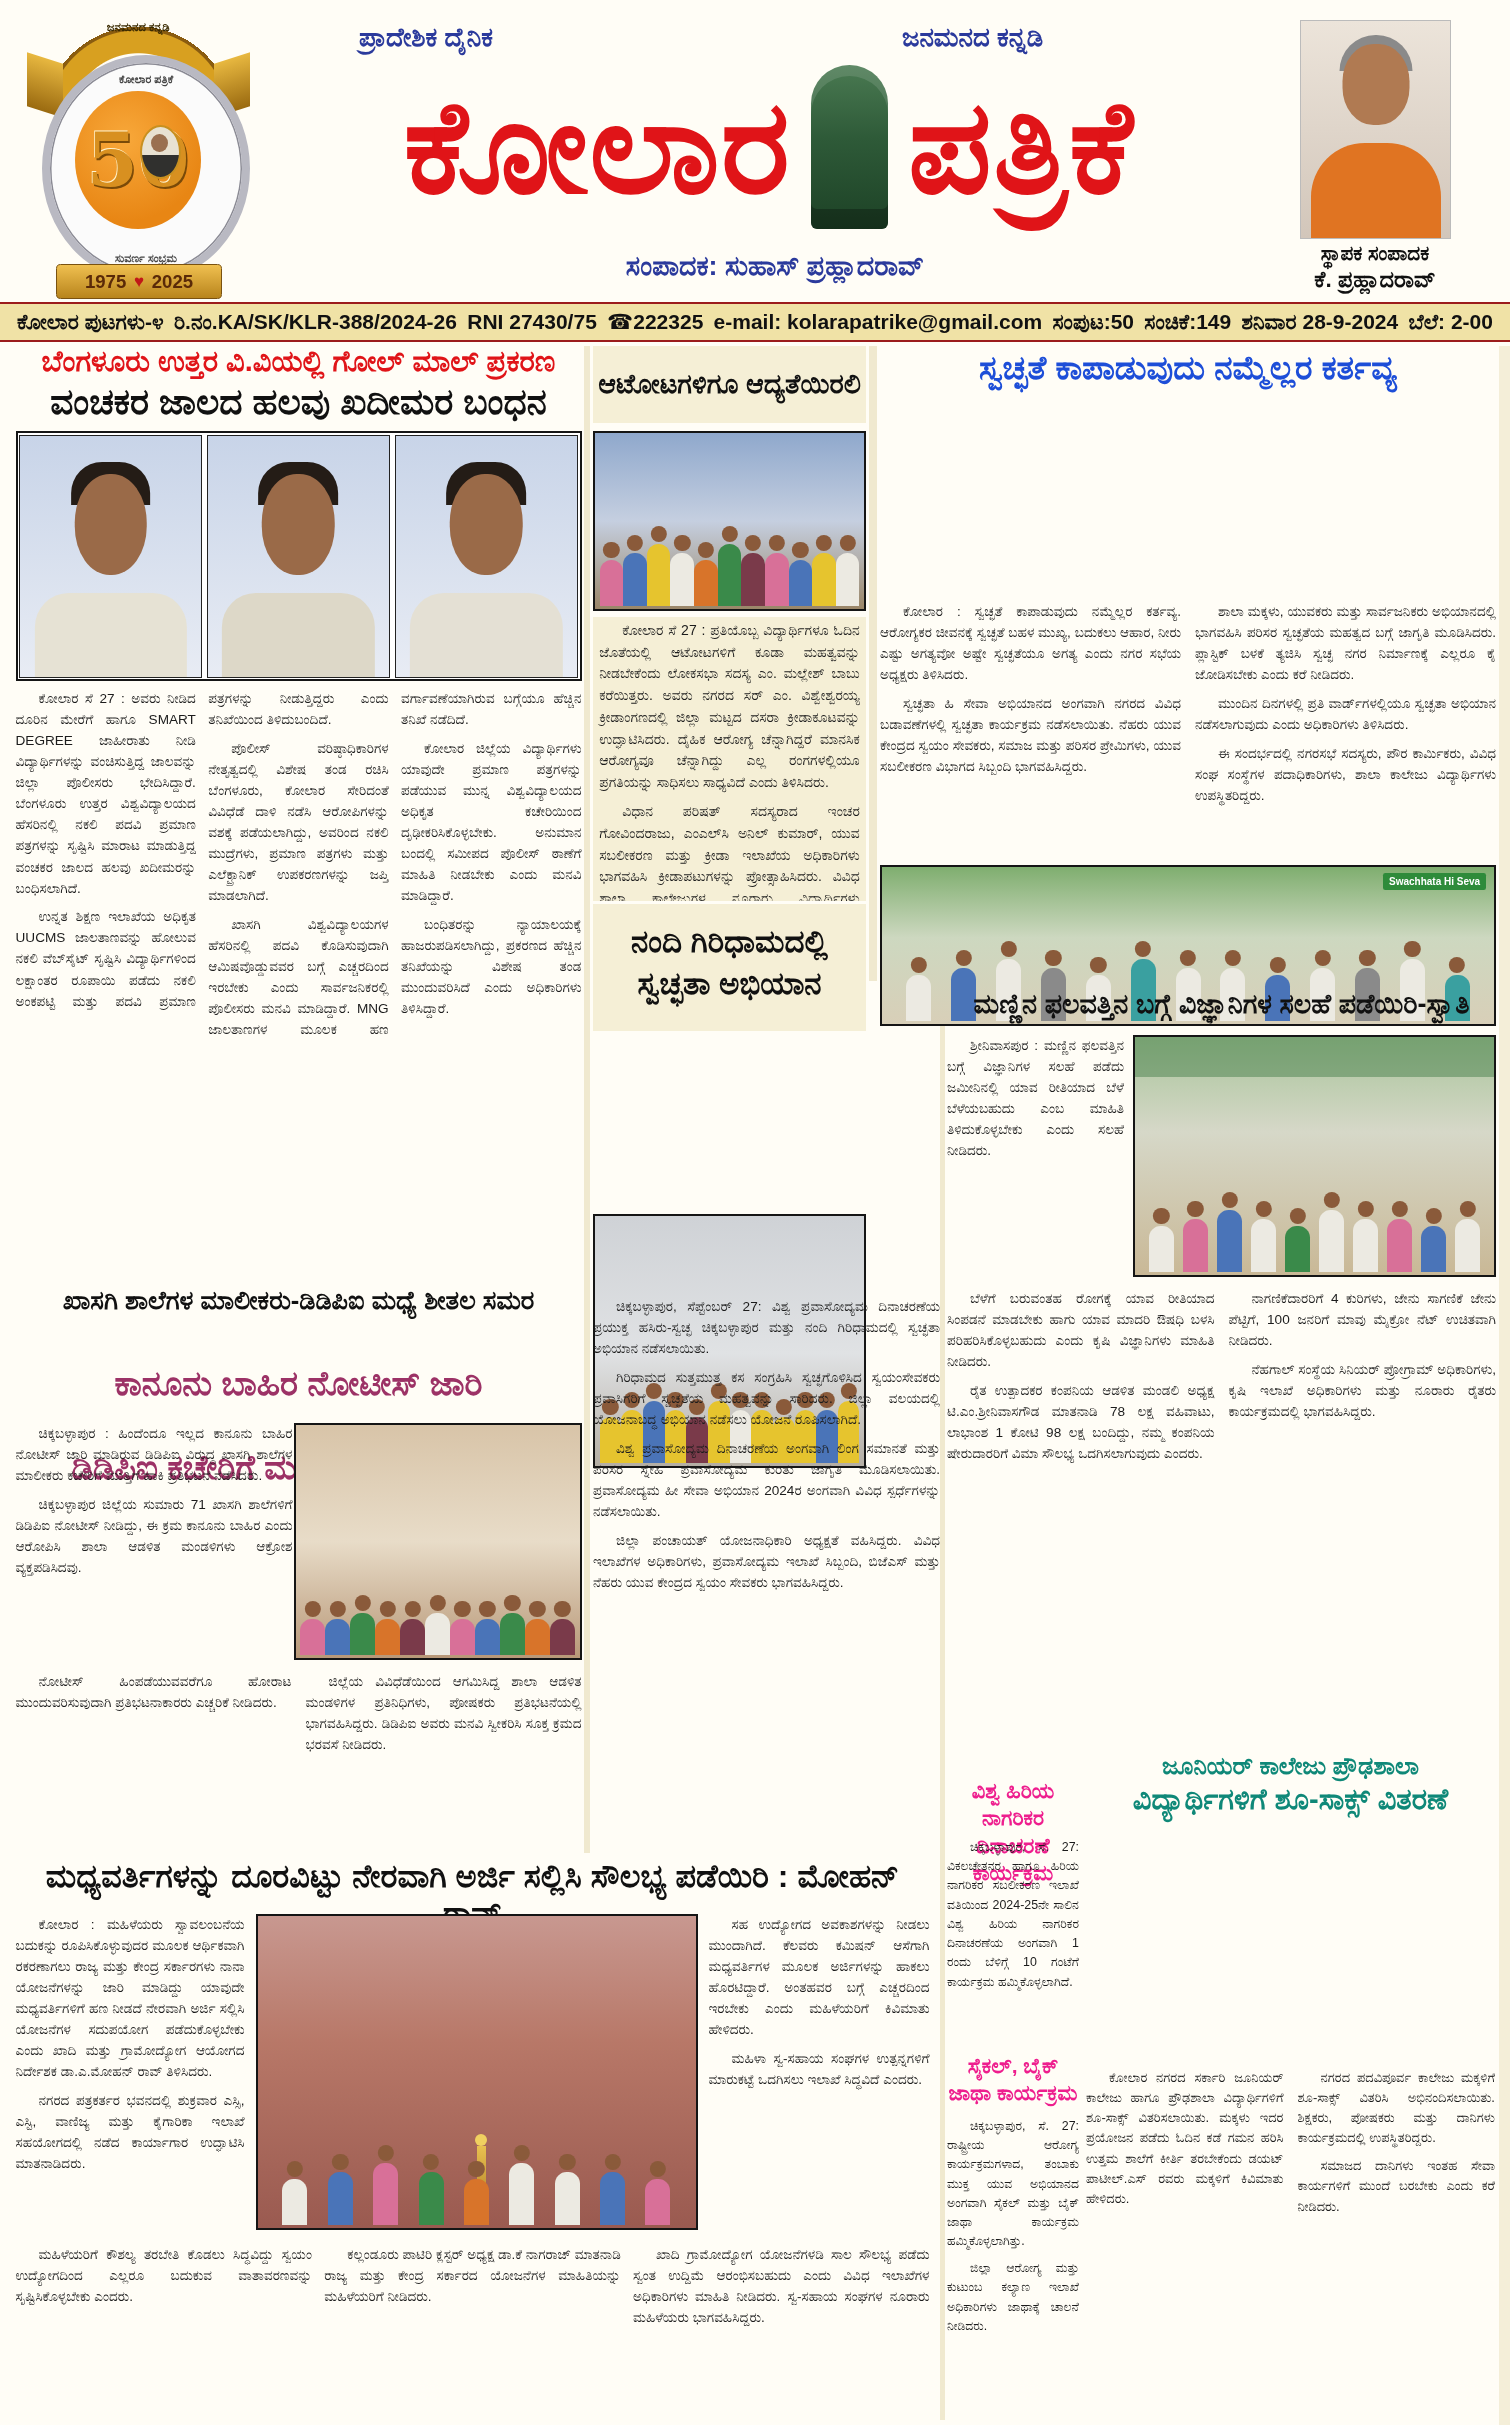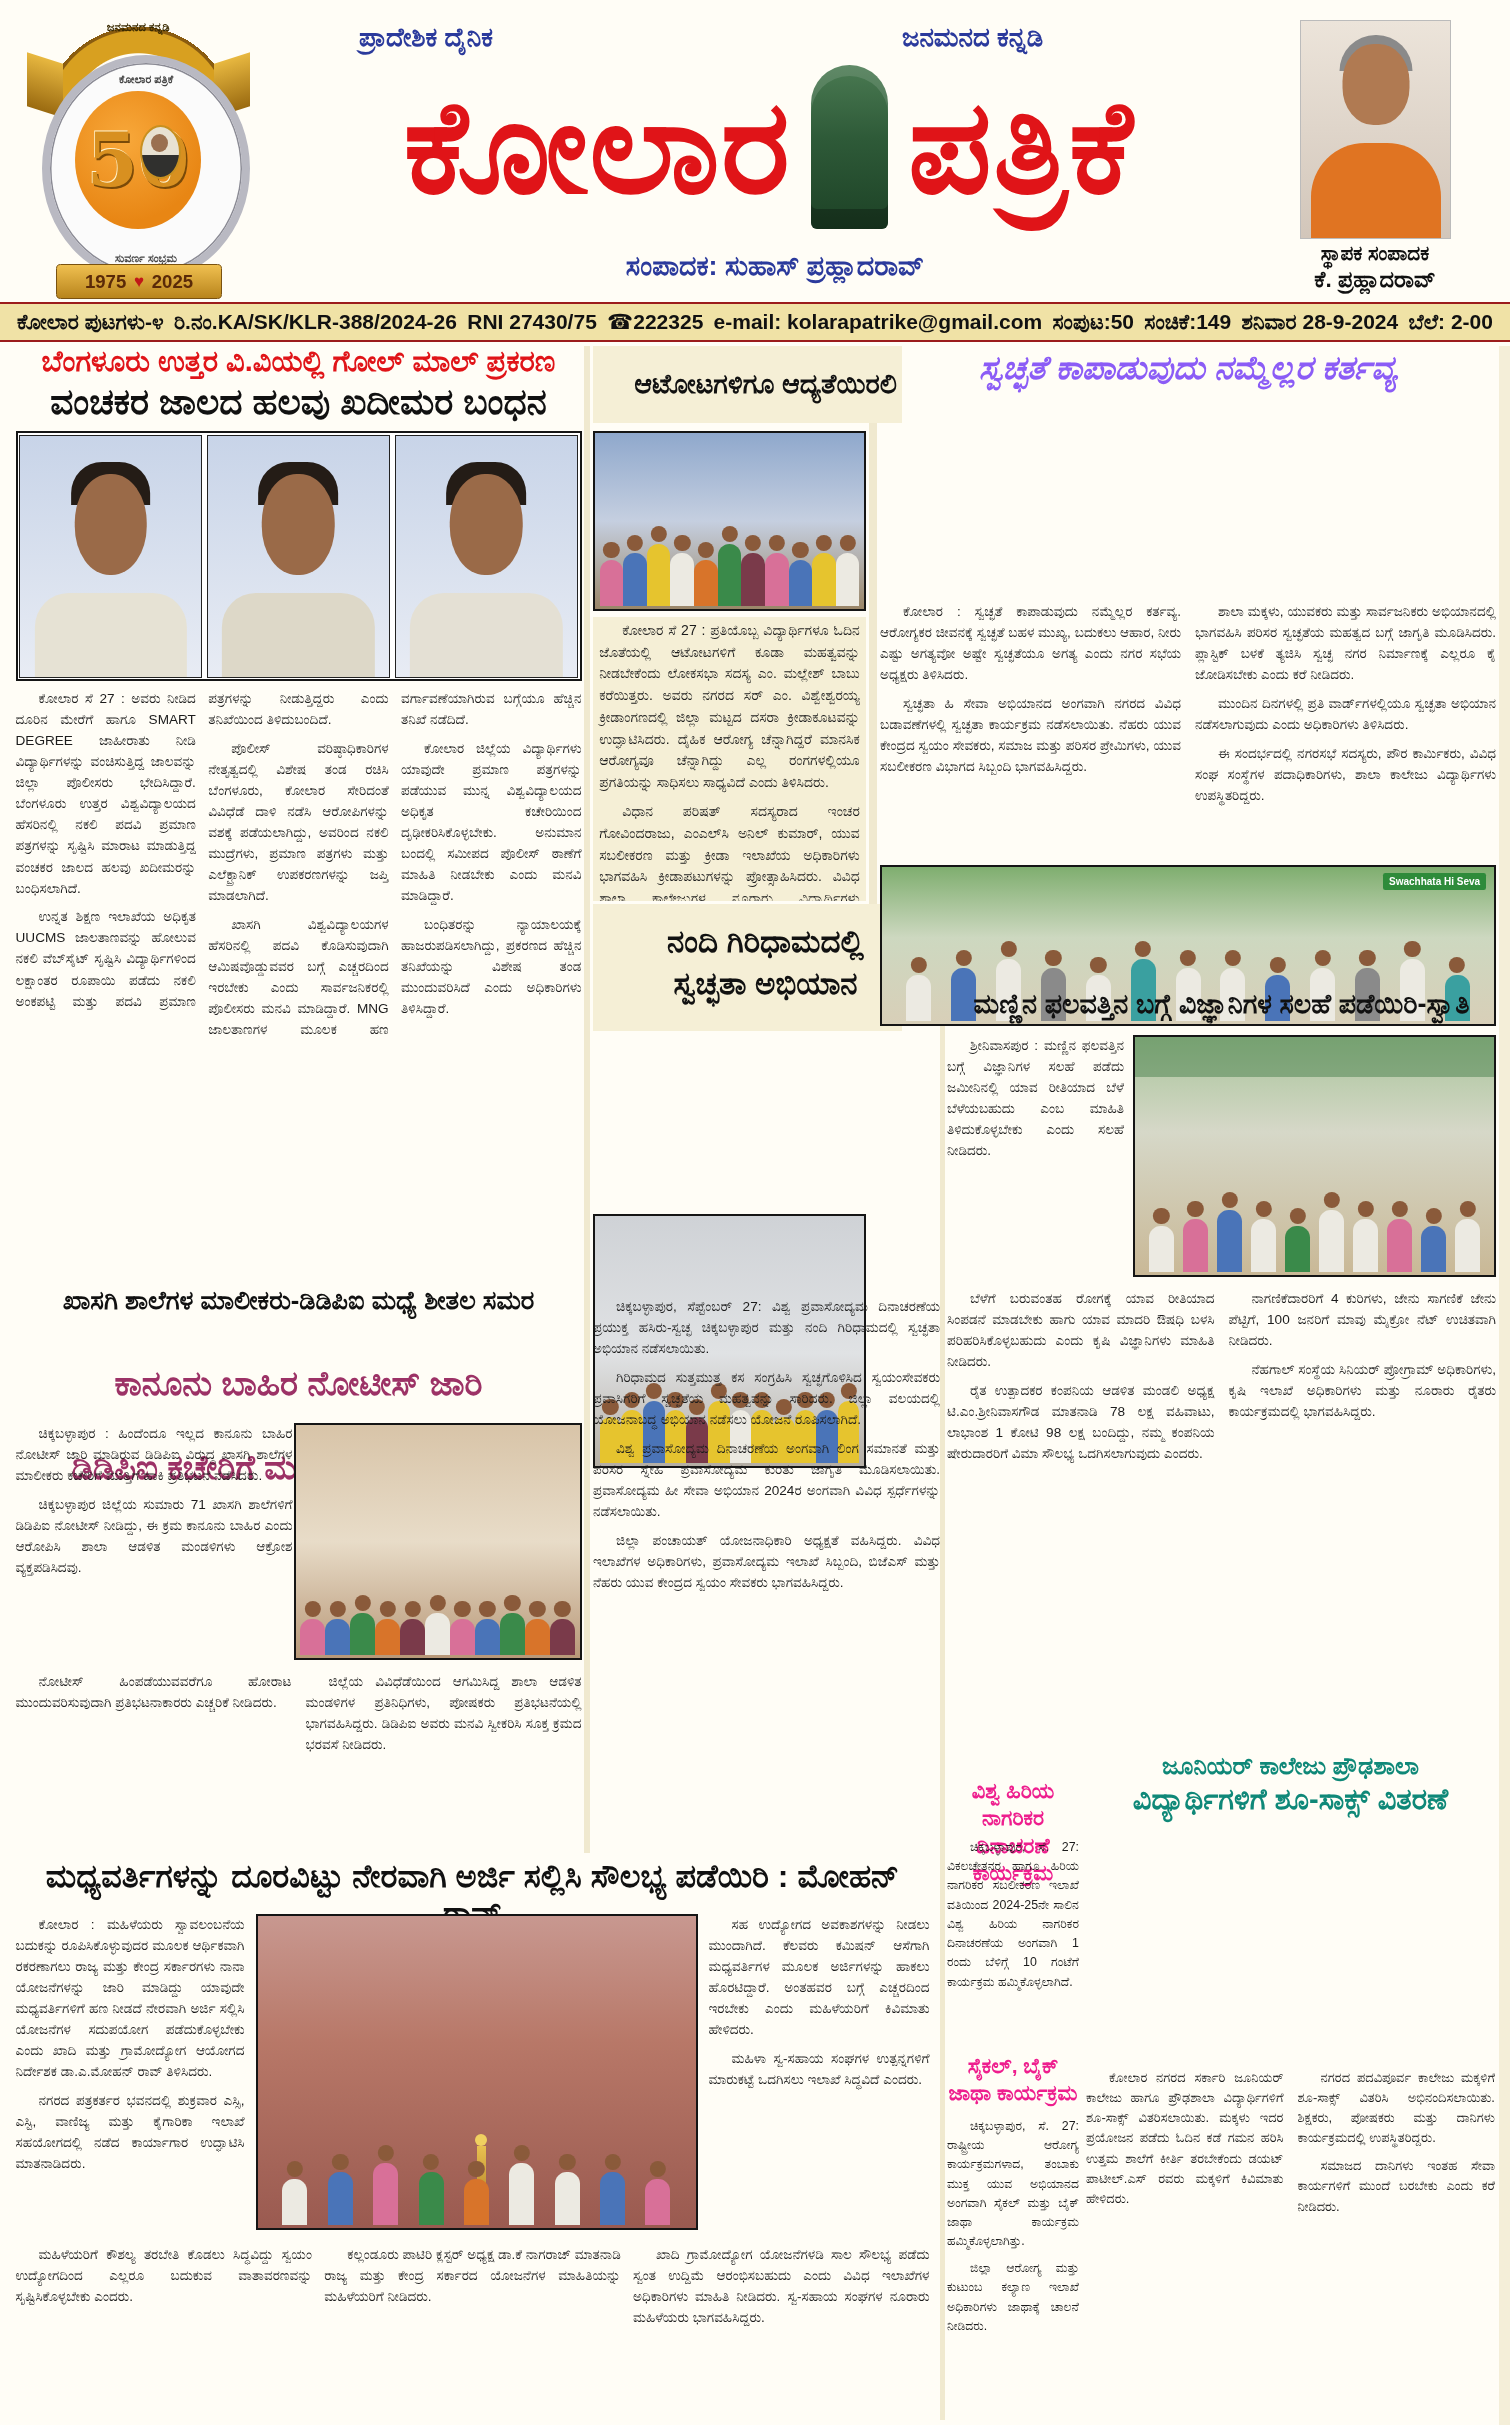--- a/index.html
+++ b/index.html
@@ -50,25 +50,25 @@
   .portrait .p-torso{position:absolute;left:50%;bottom:-6.2px;transform:translateX(-50%);width:130px;height:101px;border-radius:54px 54px 0 0;background:#e07422;}
 
   
   .infobar{left:0;top:302px;width:1510px;height:40px;background:#f0e2a6;border-top:2.3px solid #9b1c1c;border-bottom:2.3px solid #9b1c1c;
            display:flex;align-items:center;justify-content:space-between;padding:0 17px;box-sizing:border-box;}
   .infobar span{font-size:21px;font-weight:bold;color:#111;white-space:nowrap;}
 
   
   .kicker-red{color:#e01418;font-weight:bold;font-size:29px;line-height:1.1;}
   .hl-black{color:#111;font-weight:bold;}
-  .hl-green{color:#8b5cf6;font-weight:bold;font-style:italic;}
+  .hl-green{color:#1d4ed8;font-weight:bold;}
   .hl-maroon{color:#9c3266;font-weight:bold;margin-top:40px;}
   .hl-pink{color:#ee1e8e;font-weight:bold;}
   .hl-teal{color:#0f8878;font-weight:bold;}
-  .cream{background:#f5efd6;padding-left:36px;}
+  .cream{background:#f5efd6;}
   .body-text{font-size:13.6px;line-height:1.55;text-align:justify;color:#1c1c1c;overflow:hidden;}
   .body-text p{margin:0 0 7.7px;text-indent:23px;}
   .cols2{column-count:2;column-gap:14px;}
   .cols3{column-count:3;column-gap:12.4px;}
 
   .vsep{background:#f0e9cf;}
   .edge{background:#f4eed8;}
 
   
   .photo{border:2.3px solid #151515;position:relative;overflow:hidden;box-sizing:border-box;}

